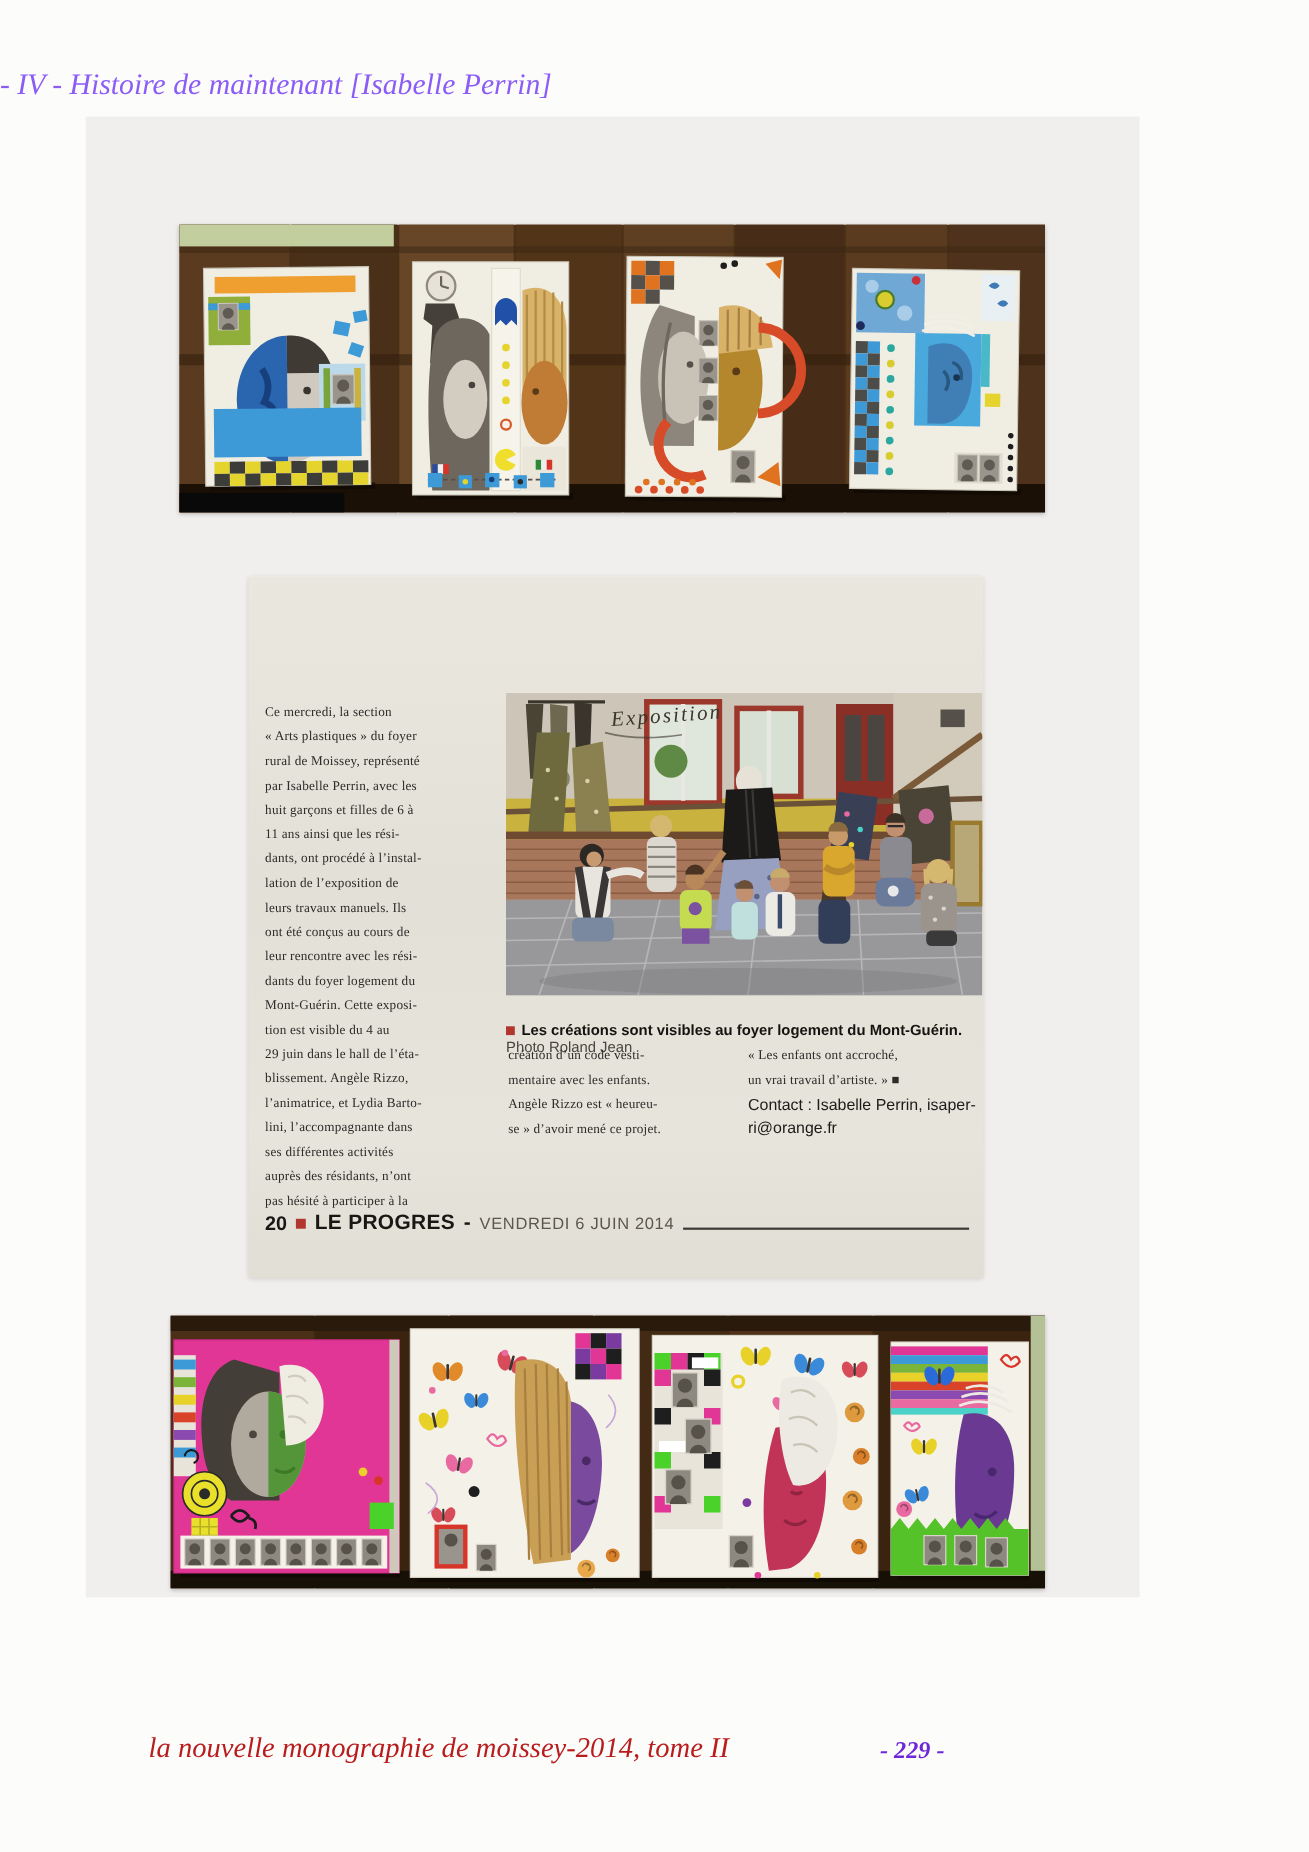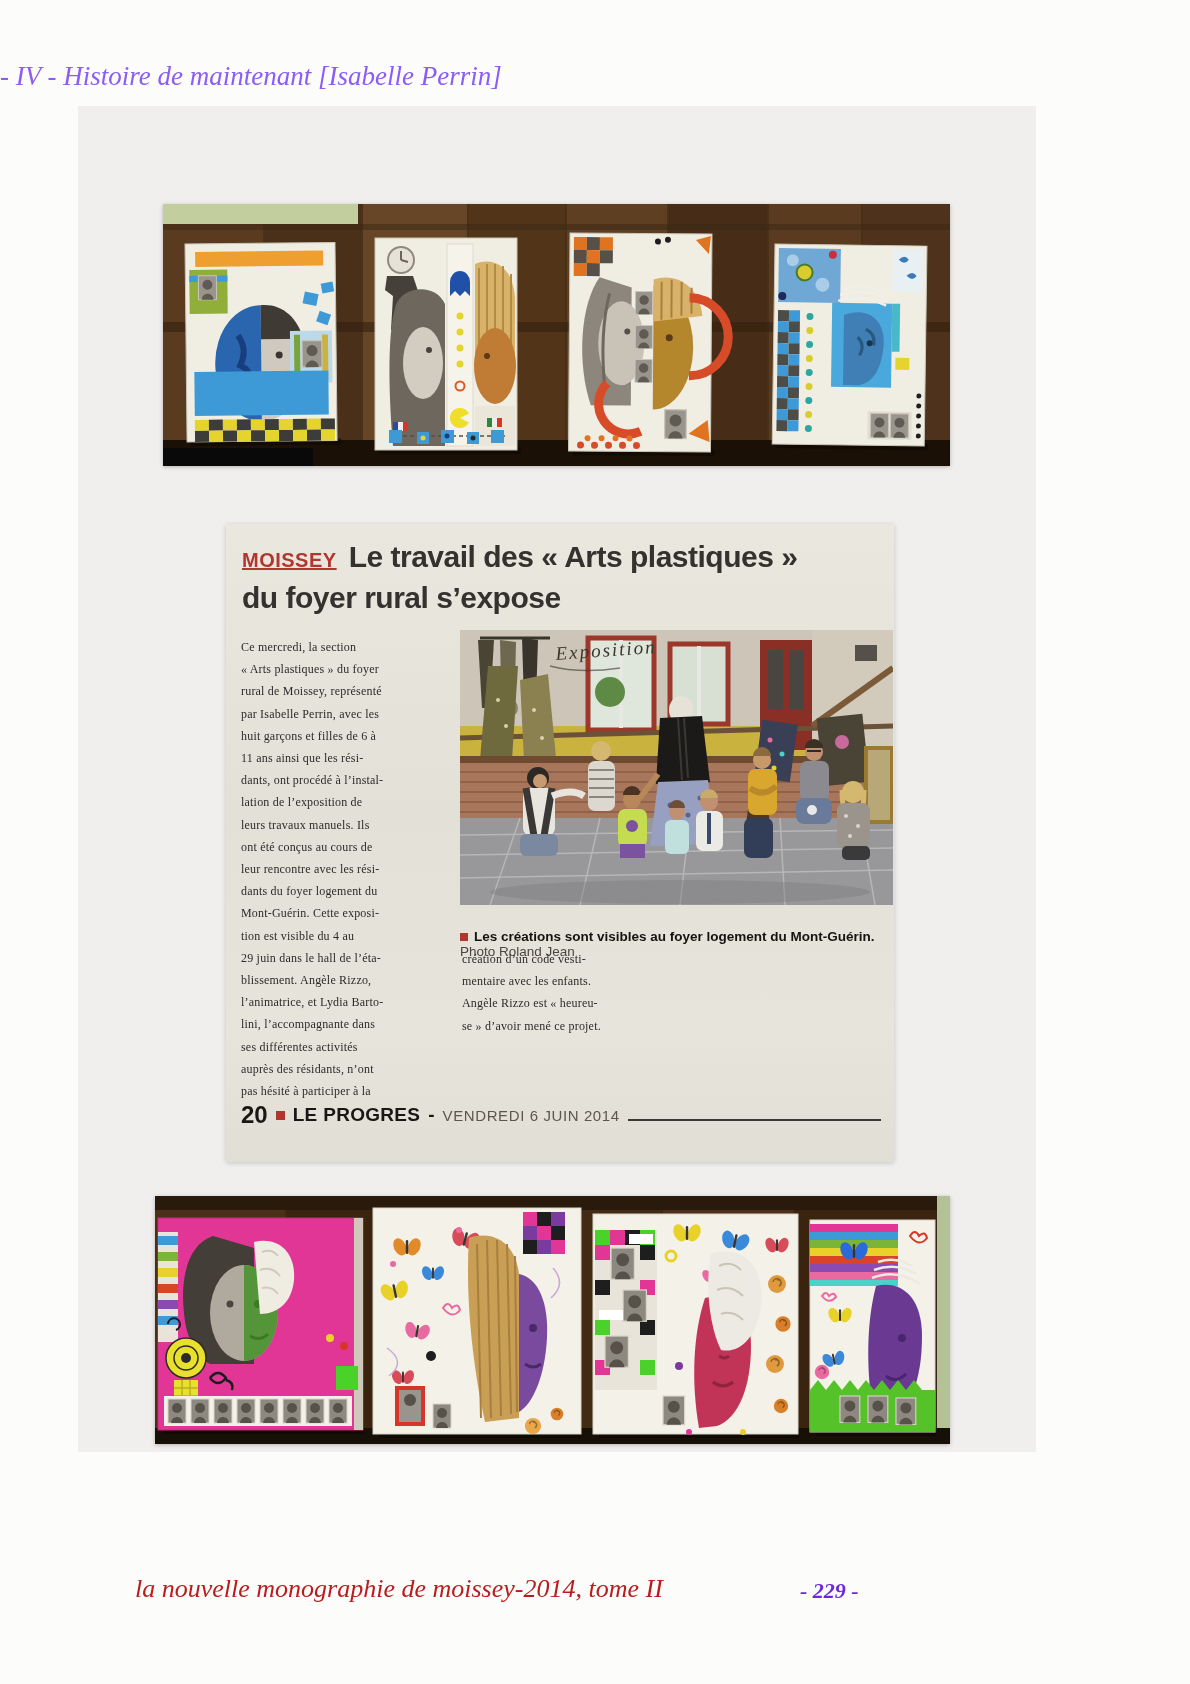--- a/index.html
+++ b/index.html
@@ -50,21 +50,21 @@
     font-family:"Liberation Sans", sans-serif;font-size:13.5px;color:#15130f;margin-top:16px;
   }
   .cap-sq{display:inline-block;width:8px;height:8px;background:#b0362e;margin-right:6px;}
   .cap-b{font-weight:bold;}
   .cap-c{font-weight:normal;color:#4a463f;}
   .clip-footer{
     position:absolute;left:15px;top:577px;width:640px;
     display:flex;align-items:center;gap:8px;
     font-family:"Liberation Sans", sans-serif;
   }
-  .pf-num{font-weight:bold;font-size:24px;color:#191713;}
+  .pf-num{font-weight:bold;font-size:18px;color:#191713;}
   .pf-sq{width:9px;height:9px;background:#b0362e;flex:none;}
   .pf-name{font-weight:bold;font-size:19px;color:#191713;letter-spacing:.3px;}
   .pf-sep{font-weight:bold;font-size:19px;color:#191713;}
   .pf-date{font-size:15px;color:#5b574f;letter-spacing:.6px;}
   .pf-line{flex:1;height:2px;background:#3b3933;margin-top:9px;}
   
   .book-footer{
     left:135px;top:1574px;
     font:italic 26px/30px "Liberation Serif", serif;color:#b91c1c;
   }
@@ -302,26 +302,20 @@
         <circle cx="146" cy="160" r="2.5"></circle>
         <circle cx="146" cy="170" r="2.5"></circle>
       <circle cx="146" cy="180" r="2.5"></circle>
         <circle cx="146" cy="190" r="2.5"></circle>
     </g>
   </g>
 </svg>
 
 <div class="abs clipping">
 
-  <div class="clip-head">
-    <div class="hl">
-      <span class="kicker">MOISSEY</span><span>Le travail des « Arts plastiques »</span>
-    </div>
-    <div class="hl">du foyer rural s’expose</div>
-  </div>
 
   <div class="col-left newsbody">Ce mercredi, la section
 « Arts plastiques » du foyer
 rural de Moissey, représenté
 par Isabelle Perrin, avec les
 huit garçons et filles de 6 à
 11 ans ainsi que les rési-
 dants, ont procédé à l’instal-
 lation de l’exposition de
 leurs travaux manuels. Ils
@@ -478,20 +472,26 @@
   <div class="caption">
     <span class="cap-sq"></span><span class="cap-b">Les créations sont visibles au foyer logement du Mont-Guérin.</span>
     <span class="cap-c">Photo Roland Jean</span>
   </div>
 
   <div class="col-mid newsbody">création d’un code vesti-
 mentaire avec les enfants.
 Angèle Rizzo est « heureu-
 se » d’avoir mené ce projet.</div>
 
+  <div class="col-right">
+    <div class="newsbody">« Les enfants ont accroché,
+un vrai travail d’artiste. » ■</div>
+    <div class="contact">Contact : Isabelle Perrin, isaper-
+ri@orange.fr</div>
+  </div>
 
   <div class="clip-footer">
     <span class="pf-num">20</span>
     <span class="pf-sq"></span>
     <span class="pf-name">LE PROGRES</span>
     <span class="pf-sep">-</span>
     <span class="pf-date">VENDREDI 6 JUIN 2014</span>
     <span class="pf-line"></span>
   </div>
 </div>

